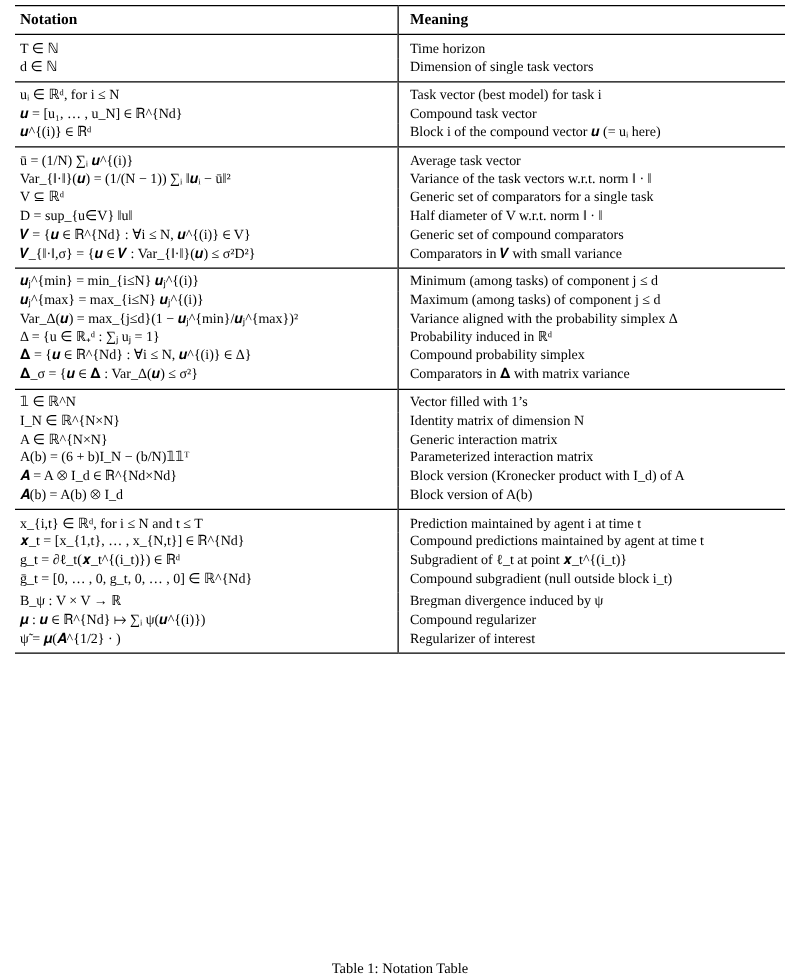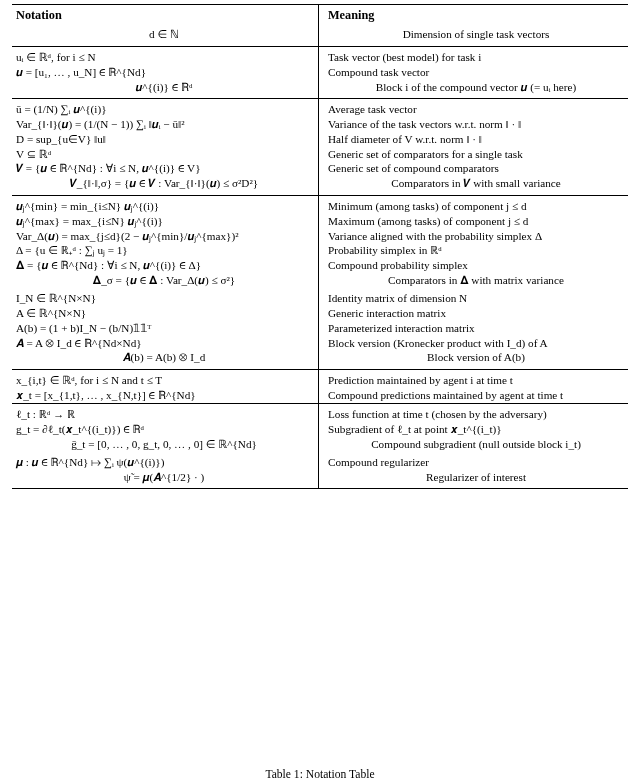--- a/index.html
+++ b/index.html
@@ -55,21 +55,20 @@
   .rule-thin { border-top: 0.9px solid #000; }
   tbody tr td {
     padding-top: 0 !important;
     padding-bottom: 0 !important;
   }
   tbody tr.group-first td {
     padding-top: 3.5px !important;
   }
   tbody tr.group-last td {
     padding-bottom: 3.5px !important;
-    text-align: center;
   }
   .mathline {
     white-space: nowrap;
     font-family: "Liberation Serif", serif;
   }
   .meaningline {
     white-space: nowrap;
   }
   .caption {
     position: absolute;
@@ -87,20 +86,24 @@
 
   <table class="notation">
     <thead>
       <tr>
         <th class="col-notation rule-top">Notation</th>
         <th class="col-meaning rule-top">Meaning</th>
       </tr>
     </thead>
     <tbody>
 
+      <tr class="group-first">
+        <td class="col-notation rule-top mathline">T ∈ ℕ</td>
+        <td class="col-meaning rule-top meaningline">Time horizon</td>
+      </tr>
       <tr class="group-last">
         <td class="col-notation mathline">d ∈ ℕ</td>
         <td class="col-meaning meaningline">Dimension of single task vectors</td>
       </tr>
 
       <tr class="group-first">
         <td class="col-notation rule-thin mathline">uᵢ ∈ ℝᵈ, for i ≤ N</td>
         <td class="col-meaning rule-thin meaningline">Task vector (best model) for task i</td>
       </tr>
       <tr>
@@ -114,105 +117,109 @@
 
       <tr class="group-first">
         <td class="col-notation rule-thin mathline">ū = (1/N) ∑ᵢ 𝒖^{(i)}</td>
         <td class="col-meaning rule-thin meaningline">Average task vector</td>
       </tr>
       <tr>
         <td class="col-notation mathline">Var_{‖·‖}(𝒖) = (1/(N − 1)) ∑ᵢ ‖𝒖ᵢ − ū‖²</td>
         <td class="col-meaning meaningline">Variance of the task vectors w.r.t. norm ‖ · ‖</td>
       </tr>
       <tr>
+        <td class="col-notation mathline">V ⊆ ℝᵈ</td>
+        <td class="col-meaning meaningline">Generic set of comparators for a single task</td>
+      </tr>
+      <tr>
         <td class="col-notation mathline">D = sup_{u∈V} ‖u‖</td>
         <td class="col-meaning meaningline">Half diameter of V w.r.t. norm ‖ · ‖</td>
       </tr>
       <tr>
-        <td class="col-notation mathline">V ⊆ ℝᵈ</td>
-        <td class="col-meaning meaningline">Generic set of comparators for a single task</td>
-      </tr>
-      <tr>
         <td class="col-notation mathline">𝑽 = {𝒖 ∈ ℝ^{Nd} : ∀i ≤ N, 𝒖^{(i)} ∈ V}</td>
         <td class="col-meaning meaningline">Generic set of compound comparators</td>
       </tr>
       <tr class="group-last">
         <td class="col-notation mathline">𝑽_{‖·‖,σ} = {𝒖 ∈ 𝑽 : Var_{‖·‖}(𝒖) ≤ σ²D²}</td>
         <td class="col-meaning meaningline">Comparators in 𝑽 with small variance</td>
       </tr>
 
       <tr class="group-first">
         <td class="col-notation rule-thin mathline">𝒖ⱼ^{min} = min_{i≤N} 𝒖ⱼ^{(i)}</td>
         <td class="col-meaning rule-thin meaningline">Minimum (among tasks) of component j ≤ d</td>
       </tr>
       <tr>
         <td class="col-notation mathline">𝒖ⱼ^{max} = max_{i≤N} 𝒖ⱼ^{(i)}</td>
         <td class="col-meaning meaningline">Maximum (among tasks) of component j ≤ d</td>
       </tr>
       <tr>
-        <td class="col-notation mathline">Var_Δ(𝒖) = max_{j≤d}(2 − 𝒖ⱼ^{min}/𝒖ⱼ^{max})²</td>
+        <td class="col-notation mathline">Var_Δ(𝒖) = max_{j≤d}(1 − 𝒖ⱼ^{min}/𝒖ⱼ^{max})²</td>
         <td class="col-meaning meaningline">Variance aligned with the probability simplex Δ</td>
       </tr>
       <tr>
         <td class="col-notation mathline">Δ = {u ∈ ℝ₊ᵈ : ∑ⱼ uⱼ = 1}</td>
-        <td class="col-meaning meaningline">Probability simplex in ℝᵈ</td>
+        <td class="col-meaning meaningline">Probability induced in ℝᵈ</td>
       </tr>
       <tr>
         <td class="col-notation mathline">𝚫 = {𝒖 ∈ ℝ^{Nd} : ∀i ≤ N, 𝒖^{(i)} ∈ Δ}</td>
         <td class="col-meaning meaningline">Compound probability simplex</td>
       </tr>
       <tr class="group-last">
         <td class="col-notation mathline">𝚫_σ = {𝒖 ∈ 𝚫 : Var_Δ(𝒖) ≤ σ²}</td>
         <td class="col-meaning meaningline">Comparators in 𝚫 with matrix variance</td>
       </tr>
 
+      <tr class="group-first">
+        <td class="col-notation rule-thin mathline">𝟙 ∈ ℝ^N</td>
+        <td class="col-meaning rule-thin meaningline">Vector filled with 1’s</td>
+      </tr>
       <tr>
         <td class="col-notation mathline">I_N ∈ ℝ^{N×N}</td>
         <td class="col-meaning meaningline">Identity matrix of dimension N</td>
       </tr>
       <tr>
         <td class="col-notation mathline">A ∈ ℝ^{N×N}</td>
         <td class="col-meaning meaningline">Generic interaction matrix</td>
       </tr>
       <tr>
-        <td class="col-notation mathline">A(b) = (1 + b)I_N − (b/N)𝟙𝟙ᵀ</td>
+        <td class="col-notation mathline">A(b) = (6 + b)I_N − (b/N)𝟙𝟙ᵀ</td>
         <td class="col-meaning meaningline">Parameterized interaction matrix</td>
       </tr>
       <tr>
         <td class="col-notation mathline">𝑨 = A ⊗ I_d ∈ ℝ^{Nd×Nd}</td>
         <td class="col-meaning meaningline">Block version (Kronecker product with I_d) of A</td>
       </tr>
       <tr class="group-last">
         <td class="col-notation mathline">𝑨(b) = A(b) ⊗ I_d</td>
         <td class="col-meaning meaningline">Block version of A(b)</td>
       </tr>
 
       <tr class="group-first">
         <td class="col-notation rule-thin mathline">x_{i,t} ∈ ℝᵈ, for i ≤ N and t ≤ T</td>
         <td class="col-meaning rule-thin meaningline">Prediction maintained by agent i at time t</td>
       </tr>
       <tr>
         <td class="col-notation mathline">𝒙_t = [x_{1,t}, … , x_{N,t}] ∈ ℝ^{Nd}</td>
         <td class="col-meaning meaningline">Compound predictions maintained by agent at time t</td>
       </tr>
 
-      <tr class="group-first">
-        <td class="col-notation rule-thin mathline">ℓ_t : ℝᵈ → ℝ</td>
-        <td class="col-meaning rule-thin meaningline">Loss function at time t (chosen by the adversary)</td>
-      </tr>
       <tr>
         <td class="col-notation mathline">g_t = ∂ℓ_t(𝒙_t^{(i_t)}) ∈ ℝᵈ</td>
         <td class="col-meaning meaningline">Subgradient of ℓ_t at point 𝒙_t^{(i_t)}</td>
       </tr>
       <tr class="group-last">
         <td class="col-notation mathline">ḡ_t = [0, … , 0, g_t, 0, … , 0] ∈ ℝ^{Nd}</td>
         <td class="col-meaning meaningline">Compound subgradient (null outside block i_t)</td>
       </tr>
 
       <tr>
+        <td class="col-notation mathline">B_ψ : V × V → ℝ</td>
+        <td class="col-meaning meaningline">Bregman divergence induced by ψ</td>
+      </tr>
+      <tr>
         <td class="col-notation mathline">𝝁 : 𝒖 ∈ ℝ^{Nd} ↦ ∑ᵢ ψ(𝒖^{(i)})</td>
         <td class="col-meaning meaningline">Compound regularizer</td>
       </tr>
       <tr class="group-last">
         <td class="col-notation rule-thick-bottom mathline">ψ̃ = 𝝁(𝑨^{1/2} · )</td>
         <td class="col-meaning rule-thick-bottom meaningline">Regularizer of interest</td>
       </tr>
 
     </tbody>
   </table>

